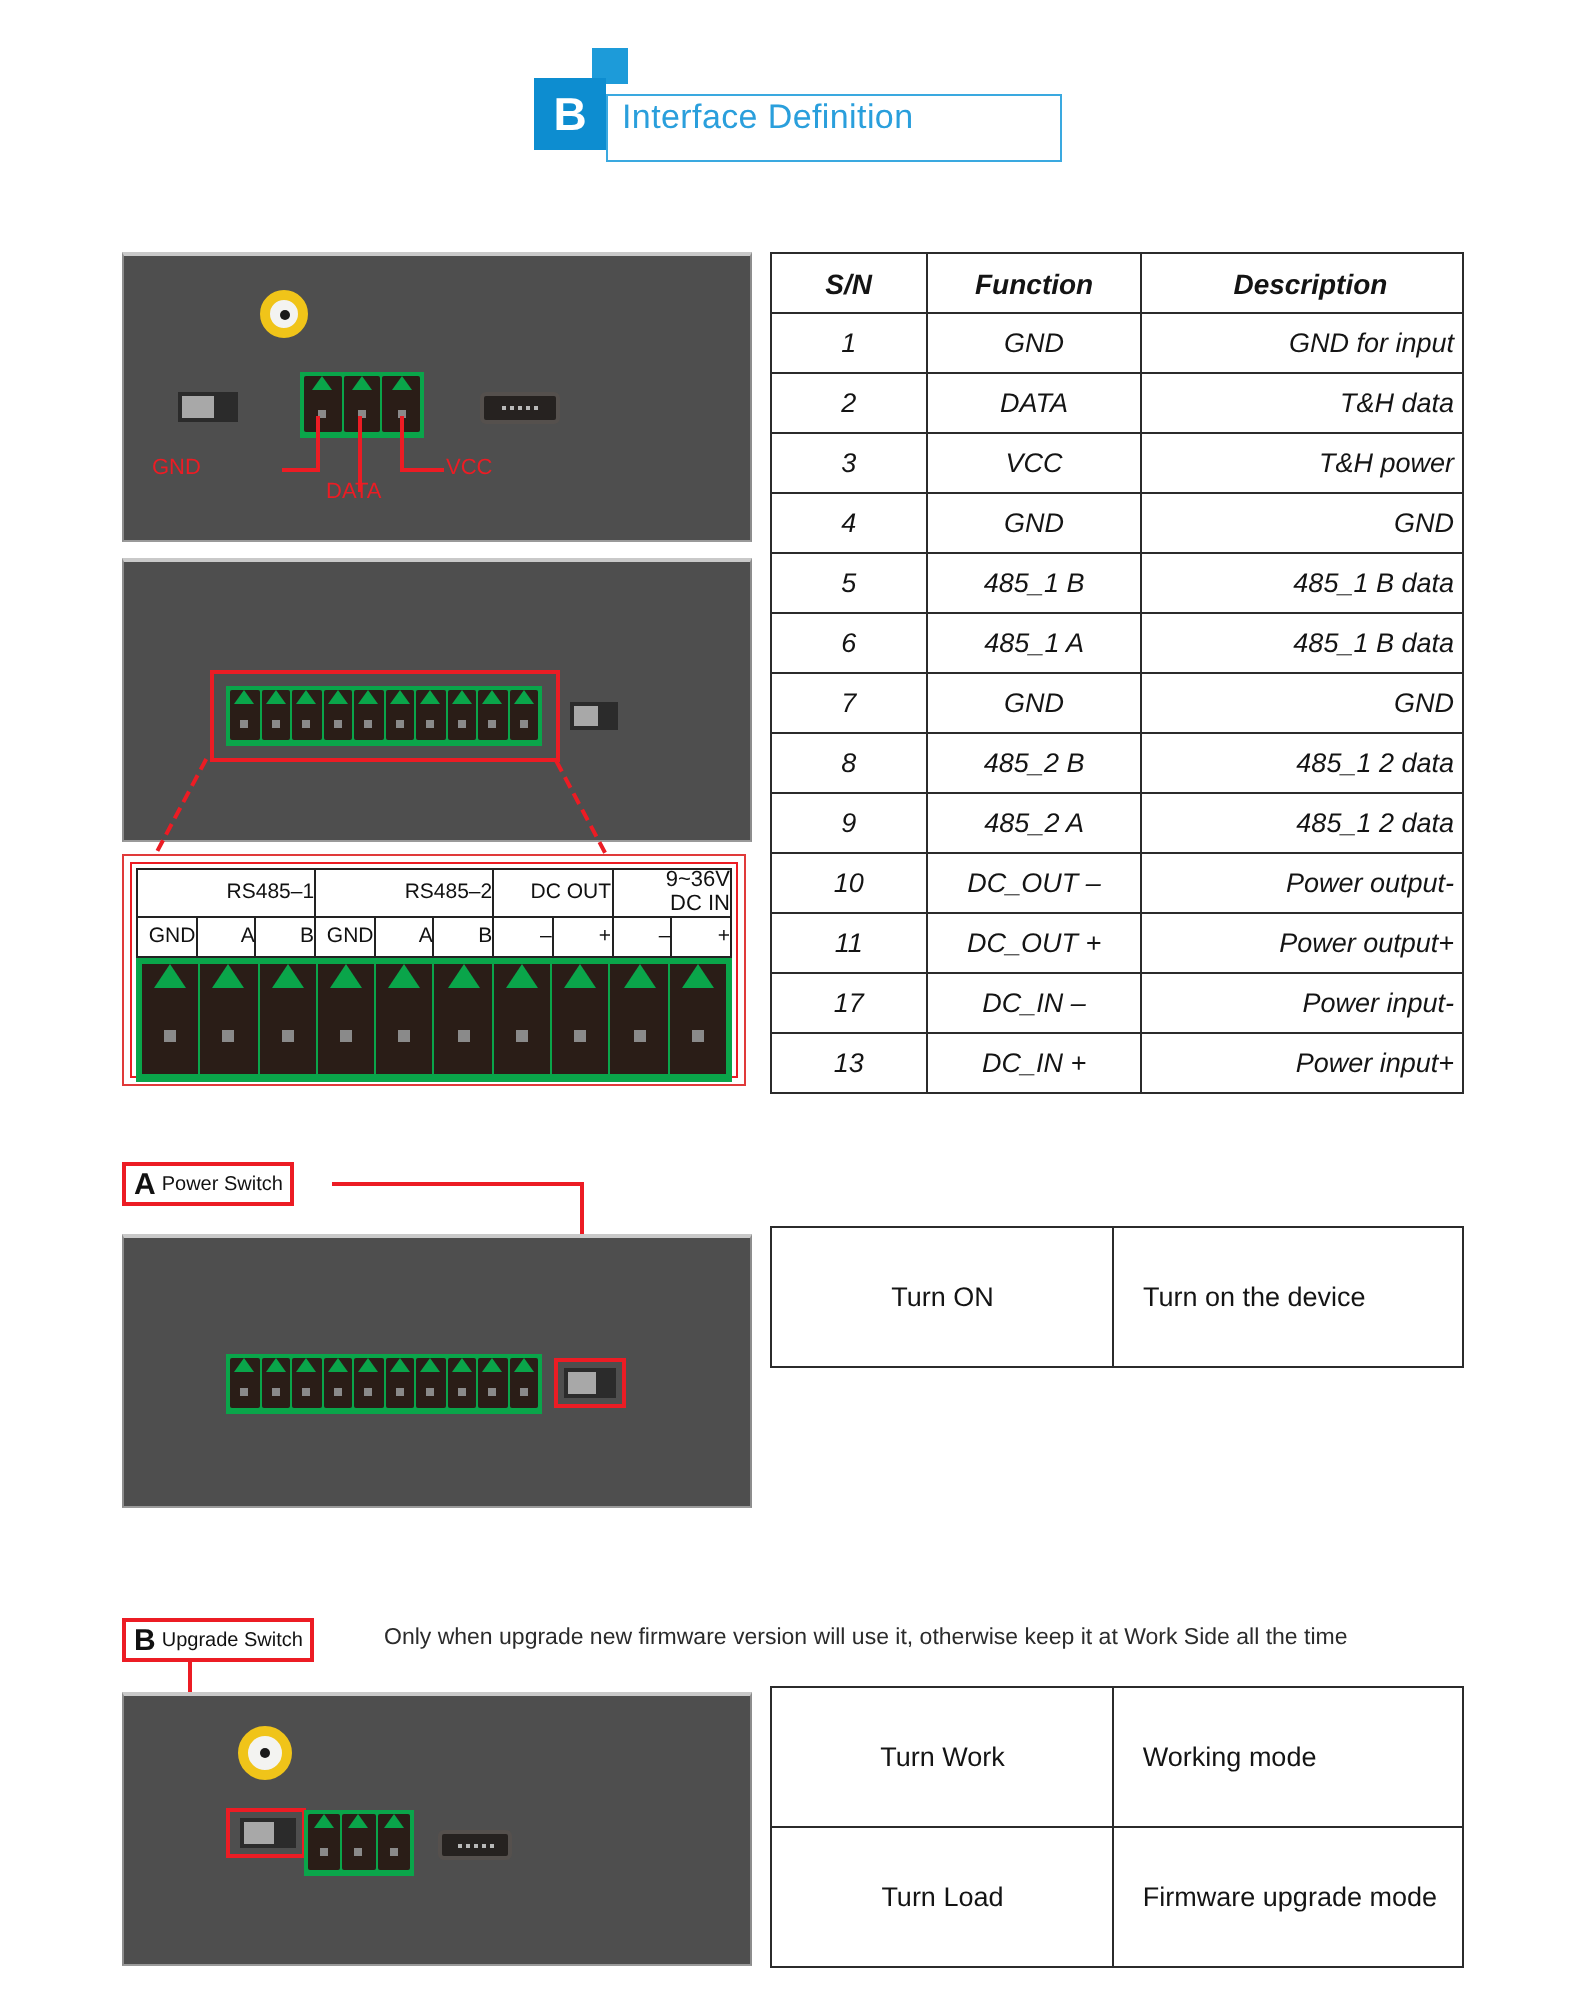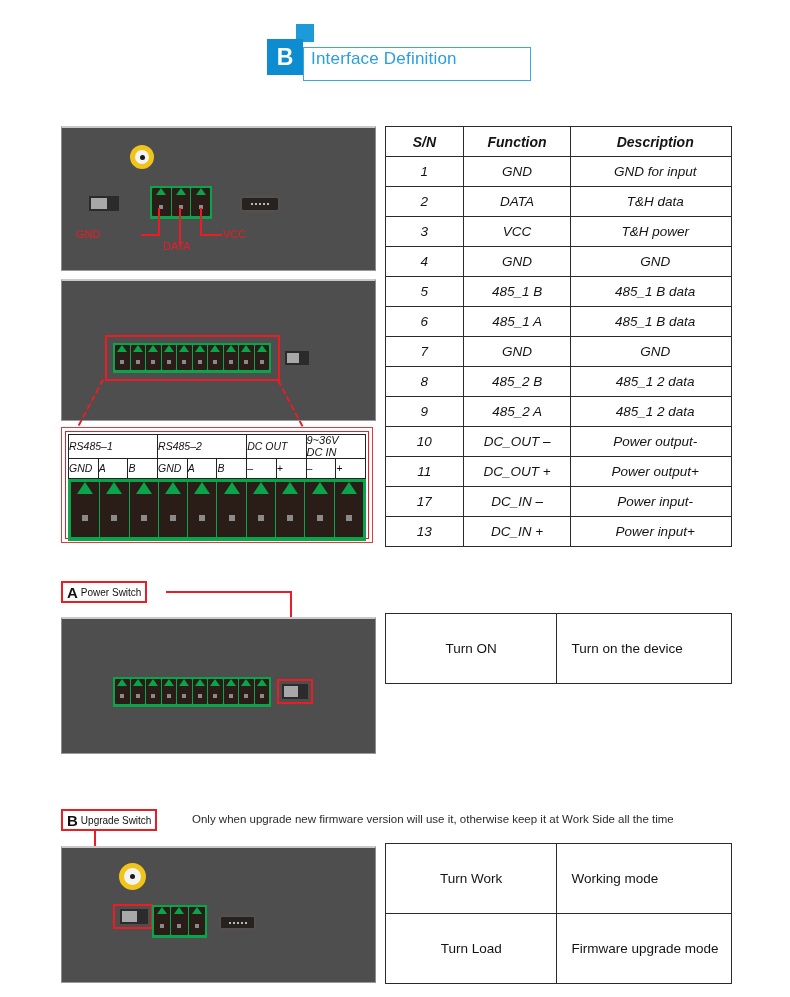--- a/index.html
+++ b/index.html
@@ -183,21 +183,21 @@
     color: #141414;
     padding: 0 4px;
   }
   table.grid th { font-weight: bold; font-size: 14px; }
 
   #main-table { left: 385px; top: 126px; width: 347px; font-style: italic; }
   #main-table th { height: 30px; }
   #main-table td { height: 30px; }
   #main-table .c-sn   { width: 78px; }
   #main-table .c-fn   { width: 108px; }
-  #main-table .c-desc { width: 161px; text-align: center; padding-left: 12px; }
+  #main-table .c-desc { width: 161px; text-align: right; padding-left: 12px; }
 
   .mini-table td { font-size: 16px; height: 70px; }
   .mini-table .c-l { width: 172px; }
   .mini-table .c-r { width: 175px; text-align: left; padding-left: 14px; }
   #switch-table  { left: 385px; top: 613px; width: 347px; }
   #upgrade-table { left: 385px; top: 843px; width: 347px; }
 
   
   #detail {
     position: absolute;
@@ -212,27 +212,26 @@
     border: 1px solid #ec1c24;
     padding: 2px;
   }
   table.pinmap {
     border-collapse: collapse;
     width: 100%;
     table-layout: fixed;
   }
   table.pinmap td {
     border: 1px solid #222222;
-    text-align: left;
+    text-align: right;
     font-size: 10.5px;
     color: #111111;
     height: 20px;
     padding: 0;
     line-height: 1.05;
-    font-style: italic;
   }
   table.pinmap td.two-line { font-size: 11px; }
   #detail-tb {
     position: relative;
     margin-top: 0px;
     height: 62px;
     background: #0aa54a;
     display: flex;
     align-items: flex-end;
     padding: 3px 3px 4px 3px;

